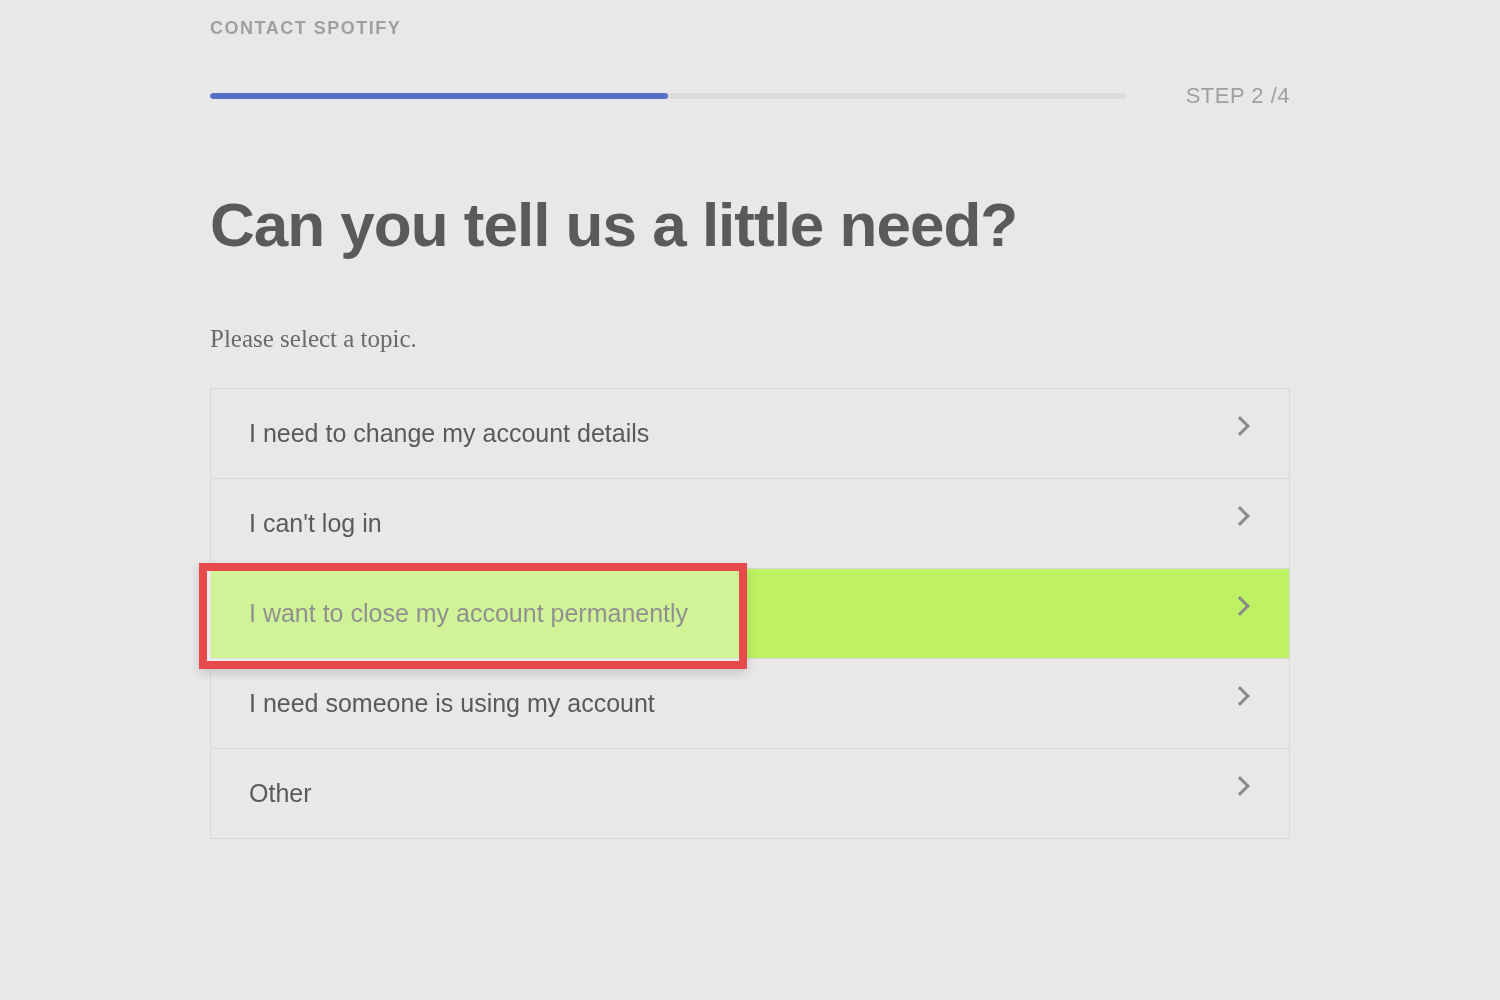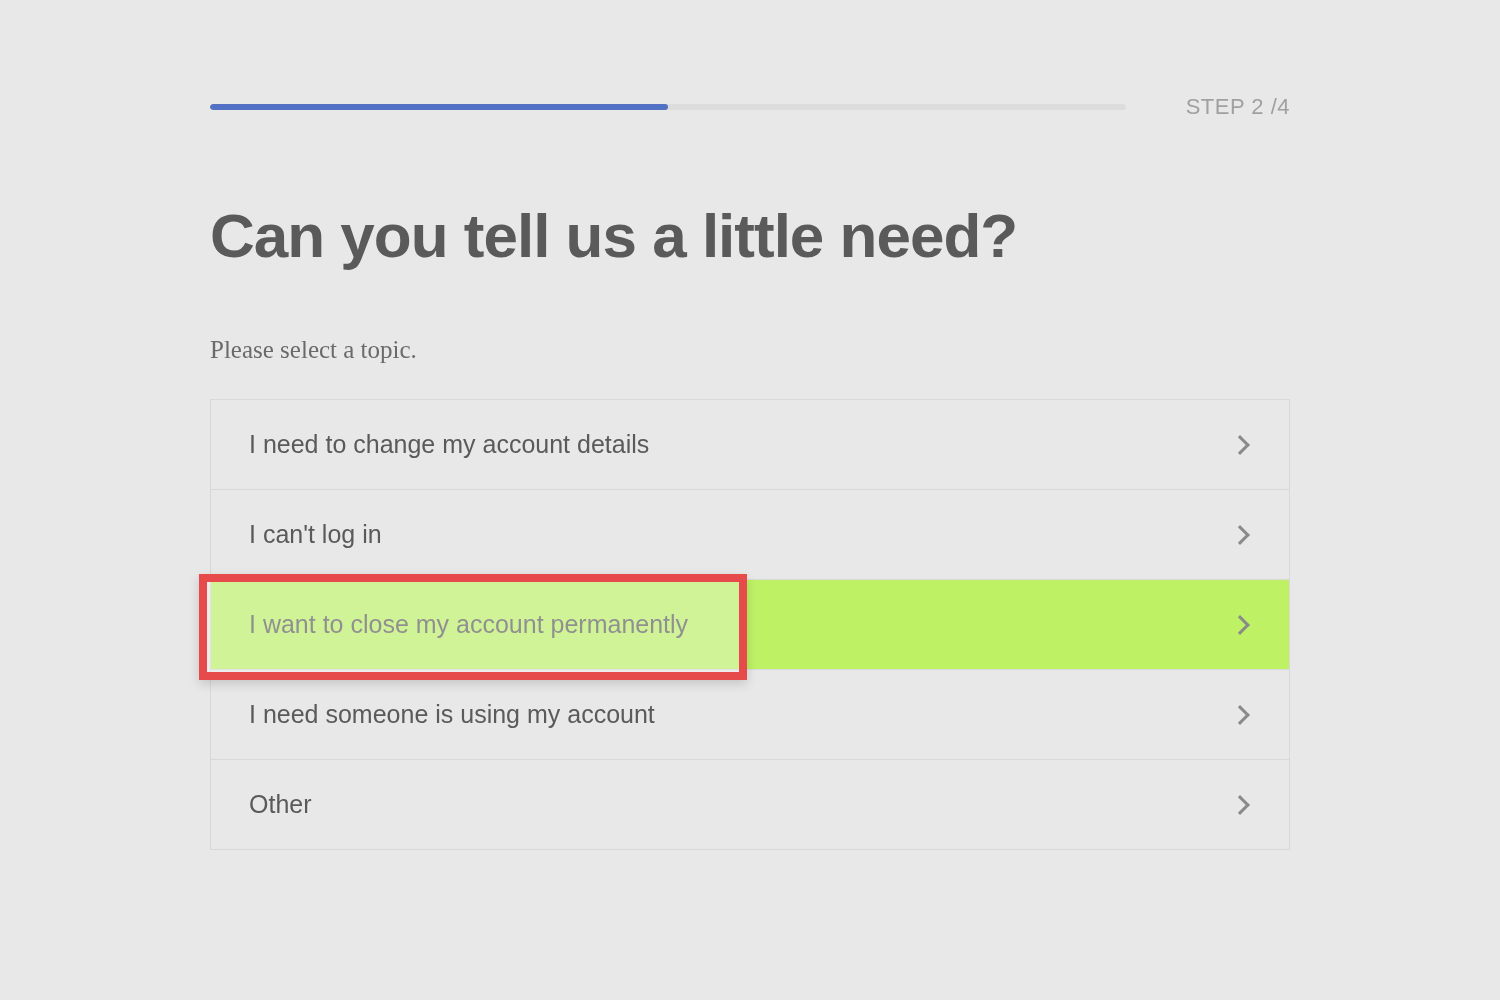--- a/index.html
+++ b/index.html
@@ -18,21 +18,21 @@
       padding: 18px 210px 0 210px;
     }
     .breadcrumb {
       font-size: 18px;
       font-weight: 700;
       letter-spacing: 1.5px;
       color: #a0a0a0;
       text-transform: uppercase;
     }
     .progress-row {
-      margin-top: 76px;
+      margin-top: 44px;
       display: flex;
       align-items: center;
       gap: 60px;
     }
     .progress-bar {
       flex: 1;
       height: 6px;
       background: #dcdcdc;
       border-radius: 3px;
       overflow: hidden;
@@ -61,21 +61,20 @@
       font-size: 25px;
       color: #6a6a6a;
       font-family: Liberation Serif, serif;
     }
     .topic-list {
       margin-top: 35px;
       border: 1px solid #d8d8d8;
     }
     .topic-item {
       display: flex;
-      align-items: center;
       justify-content: space-between;
       padding: 30px 38px;
       border-bottom: 1px solid #d8d8d8;
       cursor: pointer;
       font-size: 25px;
       color: #5a5a5a;
       background: #e8e8e8;
       position: relative;
     }
     .topic-item:last-child {
@@ -102,20 +101,21 @@
       box-shadow: 0 4px 10px rgba(0,0,0,0.15);
       pointer-events: none;
       z-index: 10;
       background: rgba(245,245,245,0.35);
     }
   </style>
 </head>
 <body>
 
 <div class="container">
+  <div class="breadcrumb">CONTACT SPOTIFY</div>
 
   <div class="progress-row">
     <div class="progress-bar">
       <div class="progress-fill"></div>
     </div>
     <div class="step-label">STEP 2 /4</div>
   </div>
 
   <h1 class="heading">Can you tell us a little need?</h1>
 

